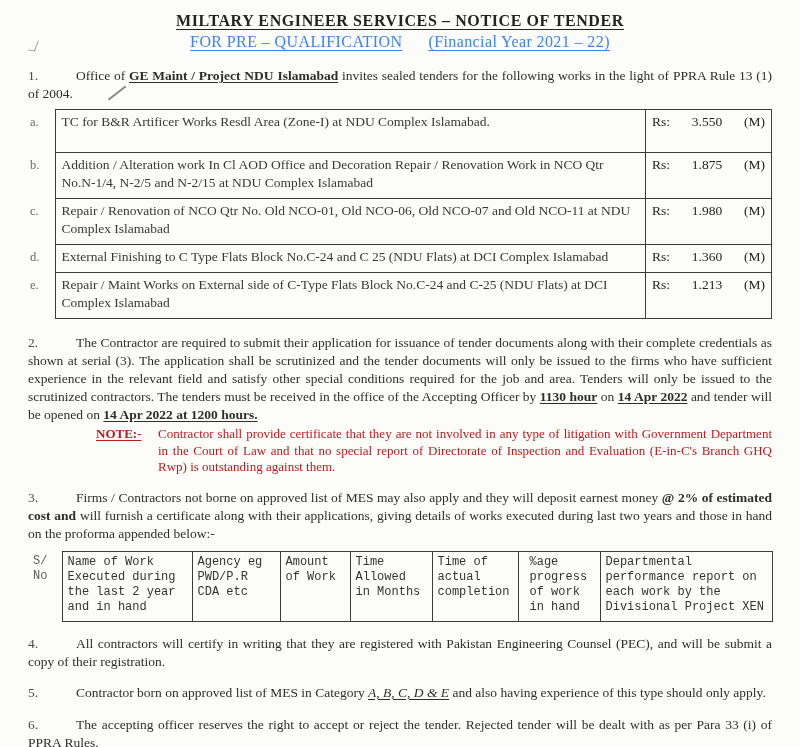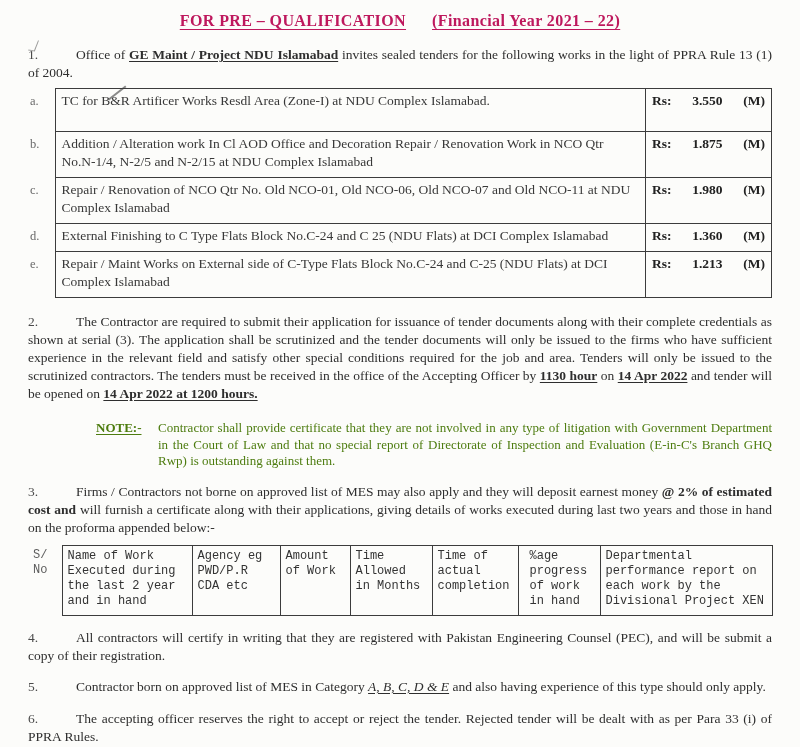--- a/index.html
+++ b/index.html
@@ -12,21 +12,21 @@
   }
   .sheet { padding: 8px 28px 0 28px; position: relative; }
 
   
   .title-block { text-align: center; margin-top: 4px; }
   .title-line1 {
     font-size: 16px; font-weight: bold; letter-spacing: 0.6px;
     text-decoration: underline; text-underline-offset: 3px;
     color: #232323;
   }
-  .title-line2 { margin-top: 3px; font-size: 16px; font-weight: bold; letter-spacing: 0.4px; color: #be185d; }
+  .title-line2 { margin-top: 3px; font-size: 16px; font-weight: normal; letter-spacing: 0.4px; color: #3b82f6; }
   .title-line2 .seg { text-decoration: underline; text-underline-offset: 3px; }
   .title-line2 .gap { display: inline-block; width: 26px; }
 
   
   .para {
     position: relative;
     text-indent: 48px;
     text-align: justify;
     font-size: 13.5px;
     line-height: 18px;
@@ -58,34 +58,34 @@
     border: 1.6px solid #3c3c3c;
     vertical-align: top;
     padding: 3px 6px 6px 6px;
     line-height: 18px;
   }
   table.works td.sn {
     width: 27px; border-left: none; border-top: none; border-bottom: none;
     color: #6a6a6a; padding-left: 2px; padding-right: 2px; font-size: 12.5px;
   }
   table.works td.desc { color: #383838; }
-  table.works td.price { width: 126px; font-weight: bold; color: #222; }
+  table.works td.price { width: 126px; font-weight: normal; color: #222; }
   table.works tr.tall td { height: 43px; }
   .price-wrap { display: flex; justify-content: space-between; }
 
   .p2 { margin-top: 15px; }
 
   
   .note {
     position: relative;
-    margin-top: 17px;
+    margin-top: 2px;
     margin-left: 68px;
     padding-left: 62px;
     text-align: justify;
-    font-size: 13px; line-height: 16.5px; color: #4d7c0f;
+    font-size: 13px; line-height: 16.5px; color: #b91c1c;
   }
   .note-label {
     position: absolute; left: 0; top: 0;
     font-weight: bold; text-decoration: underline; text-underline-offset: 2px;
   }
 
   .p3 { margin-top: 13px; }
 
   
   table.proforma {
@@ -133,20 +133,21 @@
 </style>
 </head>
 <body>
 
 <div class="sheet">
 
   <div class="stray-squiggle"></div>
   <div class="stray-stroke"></div>
 
   <div class="title-block">
+    <div class="title-line1">MILTARY ENGINEER SERVICES – NOTICE OF TENDER</div>
     <div class="title-line2">
       <span class="seg">FOR PRE – QUALIFICATION</span><span class="gap"></span><span class="seg">(Financial Year 2021 – 22)</span>
     </div>
   </div>
 
   <div class="para p1">
     <span class="pnum">1.</span><span>Office of </span><span class="bu">GE Maint / Project NDU Islamabad</span><span> invites sealed tenders for the following works in the light of PPRA Rule 13 (1) of 2004.</span>
   </div>
 
 

